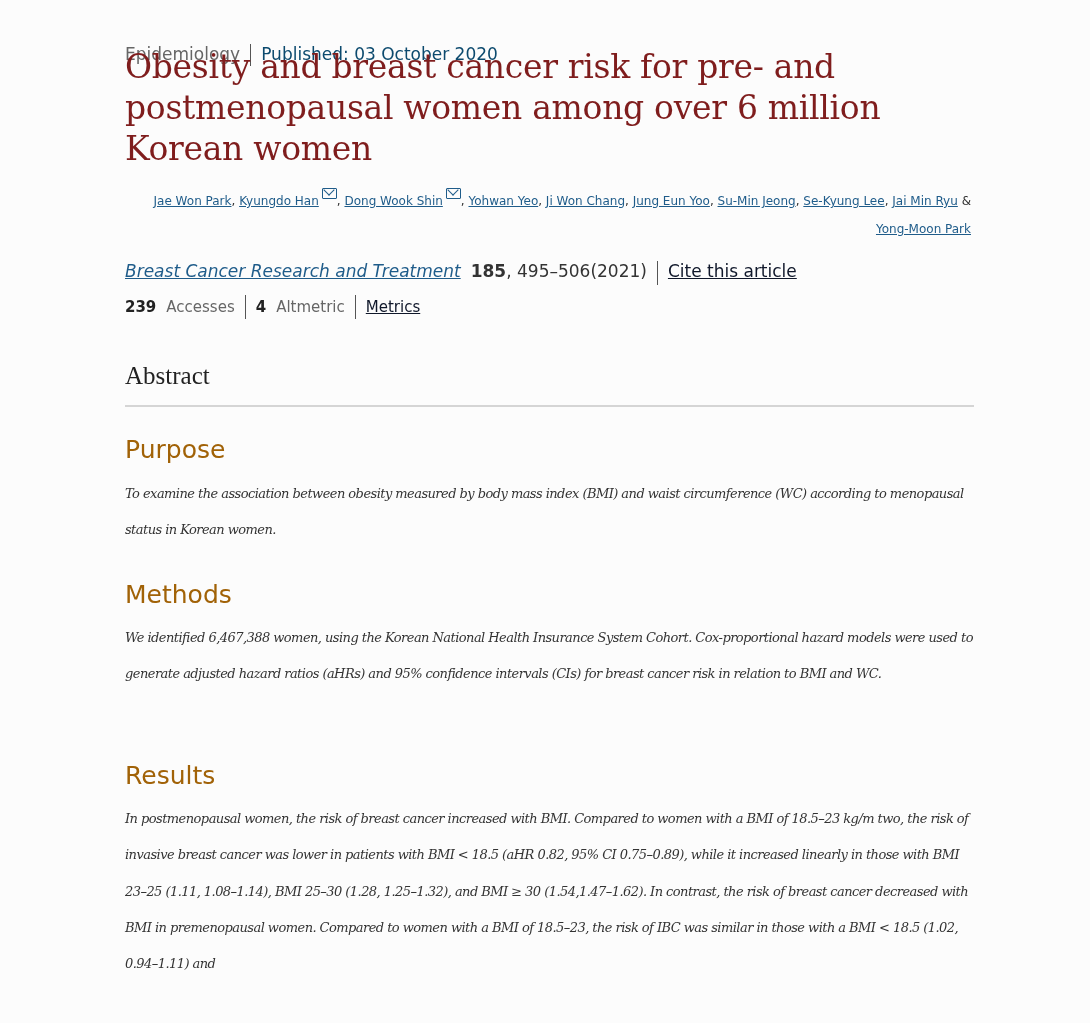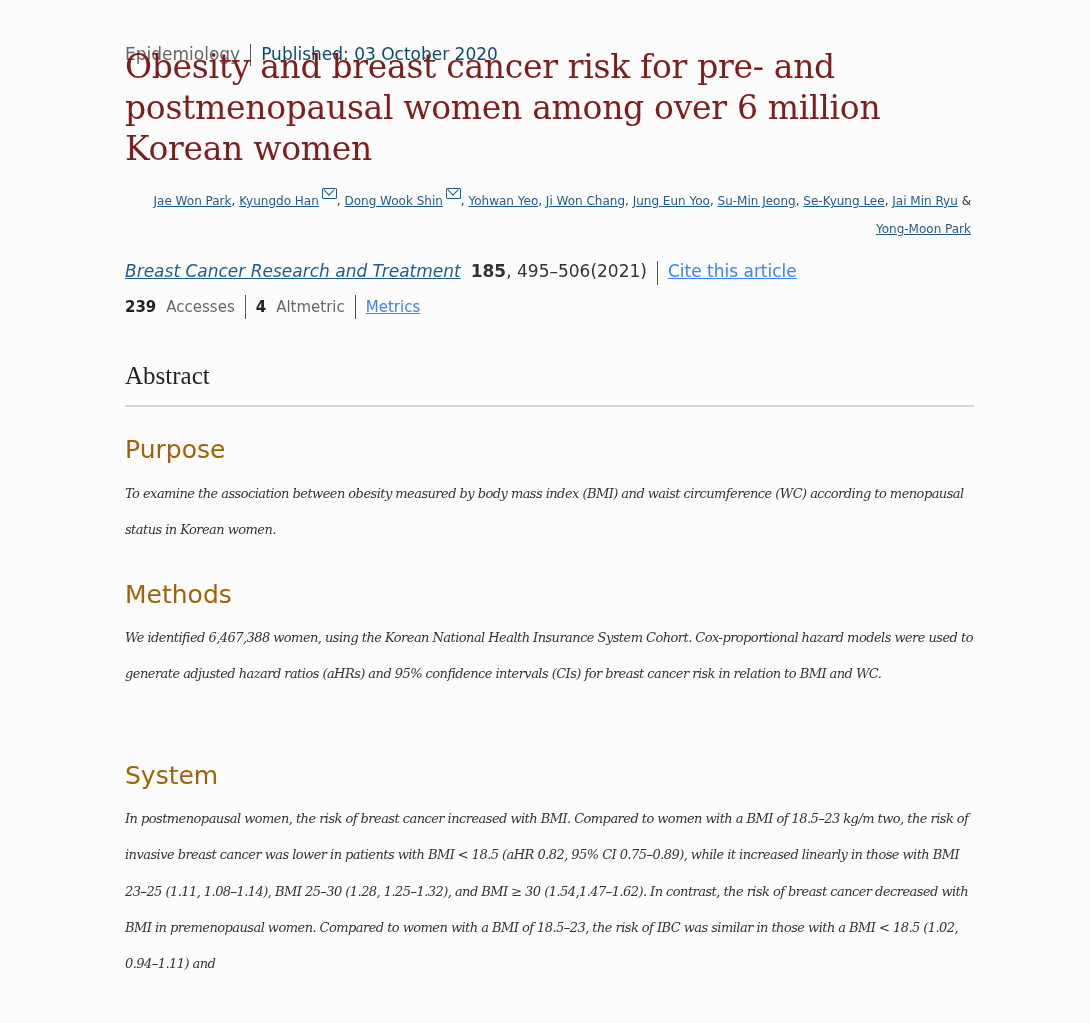--- a/index.html
+++ b/index.html
@@ -18,21 +18,21 @@
     font-family: "DejaVu Serif", serif; font-size: 33px; line-height: 41px;
     color: #7f1d1d; margin: 0; font-weight: normal; letter-spacing: -0.3px;
   }
   .authors { position: absolute; top: 187px; left: 131px; width: 840px; font-size: 12px; line-height: 28px; color: #333; text-align: right; }
   .authors a { color: #1f5c8a; text-decoration: underline; }
   .mail { display: inline-block; width: 15px; height: 11px; border: 1.5px solid #1f5c8a; border-radius: 1px; position: relative; top: -6px; margin-left: 3px; box-sizing: border-box; }
   .mail::after { content: ""; position: absolute; left: 2px; top: -3px; width: 7px; height: 7px; border-right: 1.5px solid #1f5c8a; border-bottom: 1.5px solid #1f5c8a; transform: rotate(45deg); }
   .journal-line { position: absolute; top: 261px; left: 125px; font-size: 17px; color: #333; display: flex; white-space: nowrap; }
   .journal-line .journal { color: #1f5c8a; font-style: italic; text-decoration: underline; margin-right: 10px; }
   .sep2 { display: inline-block; width: 1px; height: 24px; background: #555; margin: 0 10px; }
-  .journal-line a, .metrics-line a { color: #3b82f6; text-decoration: underline; }
+  .journal-line a, .metrics-line a { color: #0f172a; text-decoration: underline; }
   .metrics-line { position: absolute; top: 295px; left: 125px; font-size: 15px; color: #666; display: flex; align-items: center; white-space: nowrap; }
   .metrics-line b { color: #222; margin-right: 10px; }
   .abstract-h { position: absolute; top: 362px; left: 125px; font-family: Liberation Serif, serif; font-size: 25px; color: #222; margin: 0; font-weight: normal; }
   .rule { position: absolute; top: 405px; left: 125px; width: 849px; height: 2px; background: #d5d5d5; }
   .sec-h { position: absolute; left: 125px; font-size: 25px; color: #a16207; margin: 0; font-weight: normal; }
   .sec-p { position: absolute; left: 125px; width: 855px; font-family: "DejaVu Serif", serif; font-size: 13px; line-height: 36.3px; color: #333; margin: 0; letter-spacing: -0.55px; font-style: italic; }
 </style>
 </head>
 <body>
 
@@ -70,16 +70,16 @@
 
   <h2 class="abstract-h">Abstract</h2>
   <div class="rule"></div>
 
   <h3 class="sec-h" style="top:435px">Purpose</h3>
   <p class="sec-p" style="top:476px">To examine the association between obesity measured by body mass index (BMI) and waist circumference (WC) according to menopausal status in Korean women.</p>
 
   <h3 class="sec-h" style="top:580px">Methods</h3>
   <p class="sec-p" style="top:620px">We identified 6,467,388 women, using the Korean National Health Insurance System Cohort. Cox-proportional hazard models were used to generate adjusted hazard ratios (aHRs) and 95% confidence intervals (CIs) for breast cancer risk in relation to BMI and WC.</p>
 
-  <h3 class="sec-h" style="top:761px">System</h3>
+  <h3 class="sec-h" style="top:761px">Results</h3>
   <p class="sec-p" style="top:801px">In postmenopausal women, the risk of breast cancer increased with BMI. Compared to women with a BMI of 18.5–23 kg/m two, the risk of invasive breast cancer was lower in patients with BMI &lt; 18.5 (aHR 0.82, 95% CI 0.75–0.89), while it increased linearly in those with BMI 23–25 (1.11, 1.08–1.14), BMI 25–30 (1.28, 1.25–1.32), and BMI ≥ 30 (1.54,1.47–1.62). In contrast, the risk of breast cancer decreased with BMI in premenopausal women. Compared to women with a BMI of 18.5–23, the risk of IBC was similar in those with a BMI &lt; 18.5 (1.02, 0.94–1.11) and</p>
 
 </div>
 
 </body></html>

